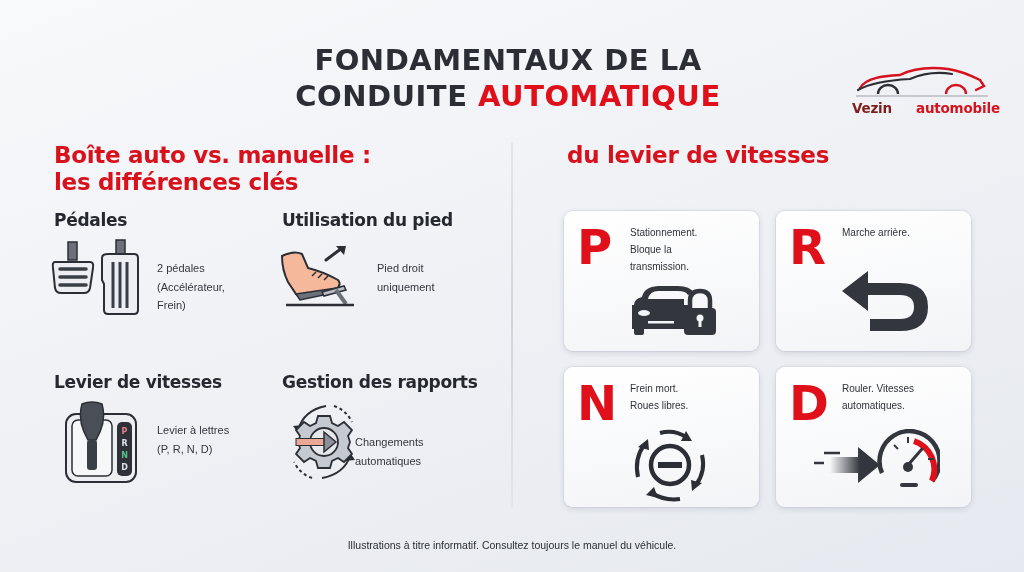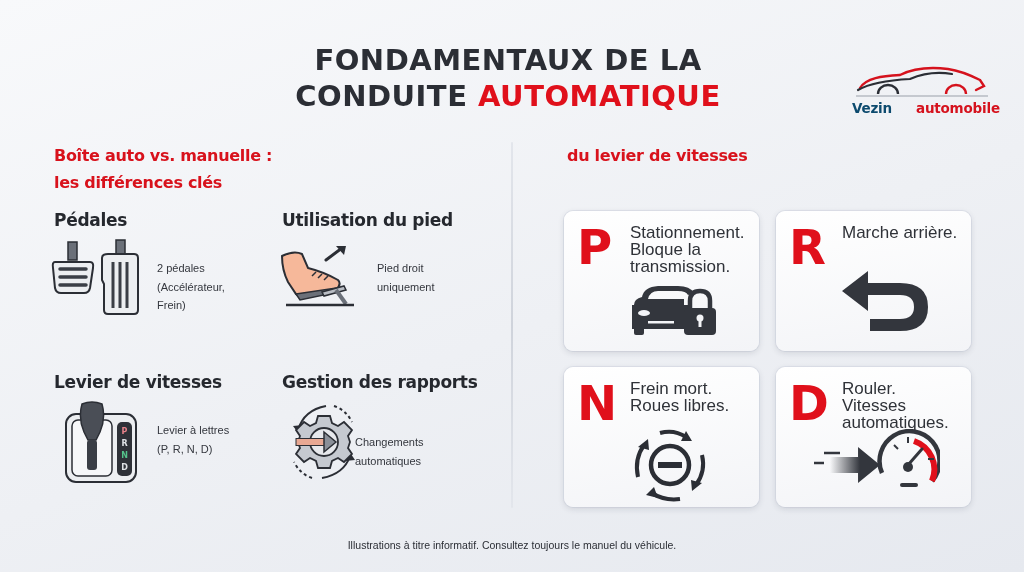--- a/index.html
+++ b/index.html
@@ -13,25 +13,25 @@
   .title {
     position: absolute; left: 0; right: 8px; top: 42px;
     text-align: center; font-weight: 800; font-size: 29px; line-height: 36px;
     letter-spacing: 0.5px; color: #2b2e35;
     font-family: "DejaVu Sans", sans-serif;
   }
   .title .accent { color: #e0101b; }
   .logo { position: absolute; left: 852px; top: 64px; width: 140px; }
   .logo svg { display: block; }
   .logo-text { font-family: "DejaVu Sans", sans-serif; font-weight: 700; font-size: 13.5px; text-align: center; margin-top: 2px; letter-spacing: -0.2px; }
-  .logo-text .l1 { color: #0c4a6e; }
+  .logo-text .l1 { color: #7f1d1d; }
   .logo-text .l2 { color: #d5121d; margin-left: 24px; }
 
   .section-title {
-    position: absolute; color: #d8121c; font-weight: 700; font-size: 16px; line-height: 27px;
+    position: absolute; color: #d8121c; font-weight: 700; font-size: 23px; line-height: 27px;
     font-family: "DejaVu Sans", sans-serif; letter-spacing: -0.3px;
   }
   .divider {
     position: absolute; left: 511px; top: 142px; width: 2px; height: 366px;
     background: linear-gradient(180deg, #e3e6ec, #cfd3db 50%, #e3e6ec);
     border-radius: 1px;
   }
   .feat-title { position: absolute; font-weight: 700; font-size: 17px; color: #25282e; font-family: "DejaVu Sans", sans-serif; letter-spacing: -0.3px; }
   .feat-desc { position: absolute; font-size: 11px; line-height: 18.5px; color: #33363d; }
   .feat-icon { position: absolute; }
@@ -39,21 +39,21 @@
   .card {
     position: absolute; width: 195px; height: 140px;
     background: linear-gradient(170deg, #ffffff 0%, #f3f4f7 100%);
     border-radius: 9px;
     box-shadow: 0 2px 6px rgba(40,50,70,0.14), 0 0 0 1px rgba(220,224,232,0.8);
   }
   .card .letter {
     position: absolute; left: 13px; top: 10px; font-family: "DejaVu Sans", sans-serif;
     font-weight: 800; font-size: 48px; line-height: 52px; color: #e0101b;
   }
-  .card .desc { position: absolute; left: 66px; top: 13px; font-size: 17px; line-height: 17px; color: #2f3238; width: 122px; }
+  .card .desc { position: absolute; left: 66px; top: 13px; font-size: 10px; line-height: 17px; color: #2f3238; width: 122px; }
   .card .icon { position: absolute; }
   .footer {
     position: absolute; left: 0; right: 0; top: 539px; text-align: center;
     font-size: 10.5px; color: #2b2e35;
   }
 </style>
 </head>
 <body>
 
 <div class="title">

